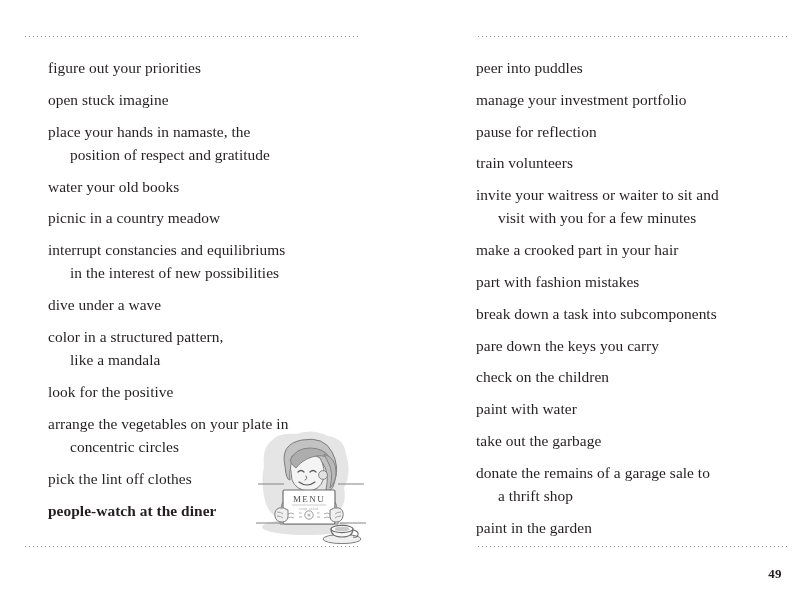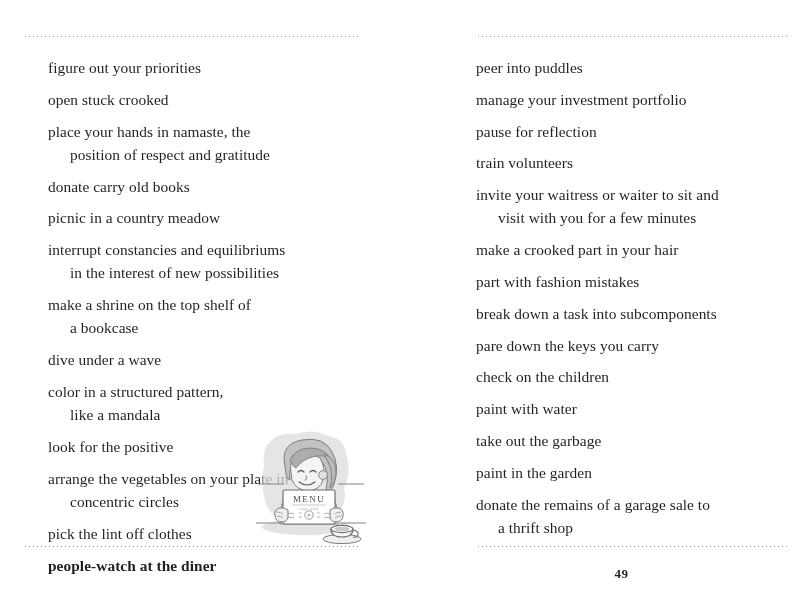--- a/index.html
+++ b/index.html
@@ -71,21 +71,21 @@
   
   .folio {
     position: absolute;
     top: 566px;
     font-size: 13px;
     font-weight: bold;
     letter-spacing: 0.4px;
     text-align: center;
   }
   .page-left  .folio { left: 0; width: 386px; }
-  .page-right .folio { left: 44px; width: 345px; }
+  .page-right .folio { left: 32px; width: 345px; text-align: right; }
 
   
   .illus {
     position: absolute;
     left: 252px;
     top: 428px;
     width: 118px;
     height: 116px;
   }
   .illus svg { display: block; width: 118px; height: 116px; }
@@ -94,29 +94,27 @@
 <body>
 
 <div class="spread">
 
   <div class="page page-left">
 
     <div class="rule rule-top"></div>
 
     <div class="list">
         <p class="entry">figure out your priorities</p>
-        <p class="entry">open stuck crooked</p>
+        <p class="entry">open stuck imagine</p>
         <p class="entry">place your hands in namaste, the
 position of respect and gratitude</p>
-        <p class="entry">donate carry old books</p>
+        <p class="entry">water your old books</p>
         <p class="entry">picnic in a country meadow</p>
         <p class="entry">interrupt constancies and equilibriums
 in the interest of new possibilities</p>
-        <p class="entry">make a shrine on the top shelf of
-a bookcase</p>
         <p class="entry">dive under a wave</p>
         <p class="entry">color in a structured pattern,
 like a mandala</p>
         <p class="entry">look for the positive</p>
         <p class="entry">arrange the vegetables on your plate in
 concentric circles</p>
         <p class="entry">pick the lint off clothes</p>
         <p class="entry bold">people-watch at the diner</p>
       </div>
 
@@ -200,23 +198,23 @@
         <p class="entry">train volunteers</p>
         <p class="entry">invite your waitress or waiter to sit and
 visit with you for a few minutes</p>
         <p class="entry">make a crooked part in your hair</p>
         <p class="entry">part with fashion mistakes</p>
         <p class="entry">break down a task into subcomponents</p>
         <p class="entry">pare down the keys you carry</p>
         <p class="entry">check on the children</p>
         <p class="entry">paint with water</p>
         <p class="entry">take out the garbage</p>
-        <p class="entry">paint in the garden</p>
         <p class="entry">donate the remains of a garage sale to
 a thrift shop</p>
+        <p class="entry">paint in the garden</p>
       </div>
 
     <div class="rule rule-bottom"></div>
 
     <div class="folio">49</div>
   </div>
 
 </div>
 
 </body></html>

